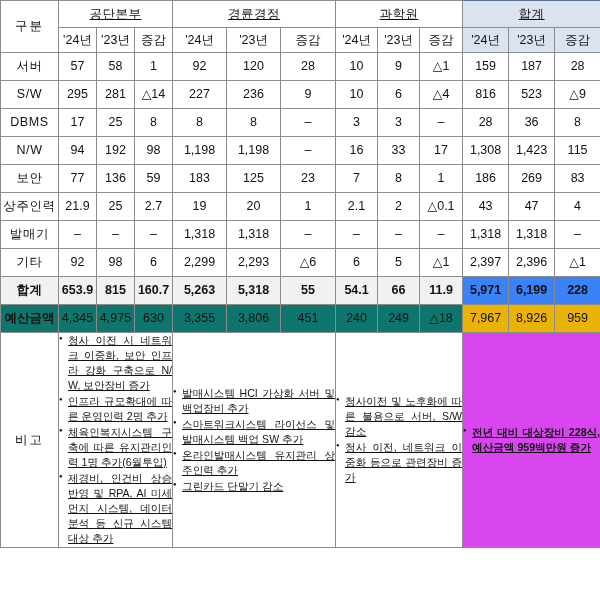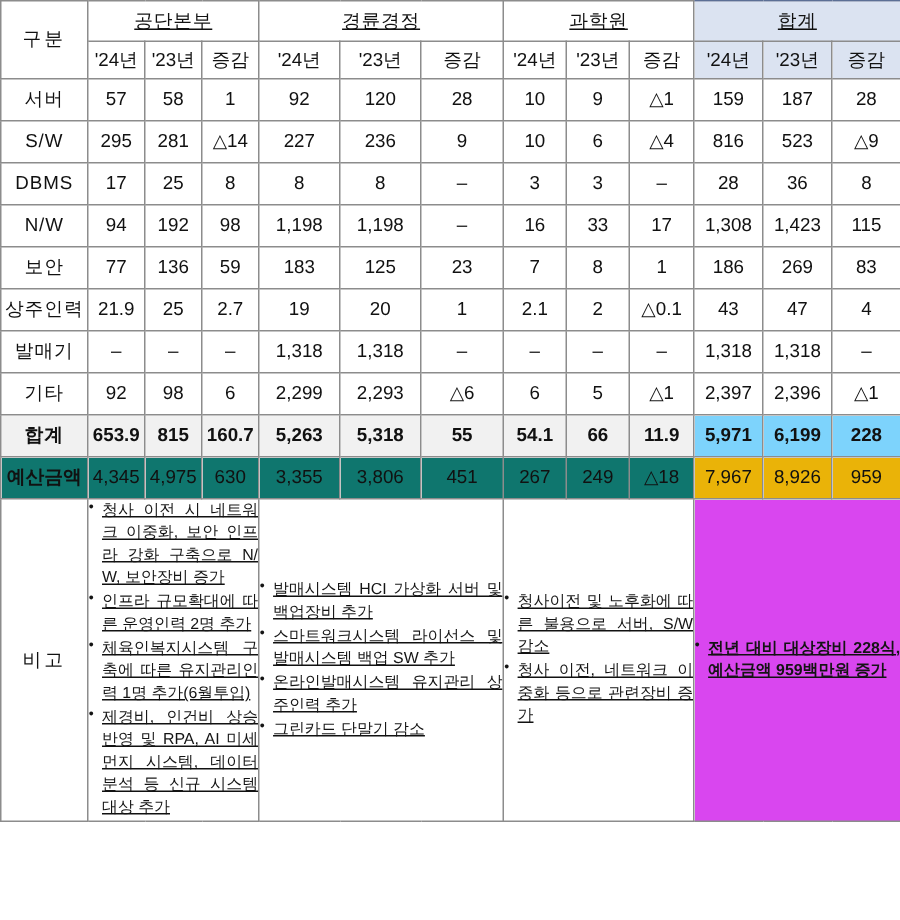--- a/index.html
+++ b/index.html
@@ -57,21 +57,21 @@
   
   td.rowlabel{
     font-size:13px;
     letter-spacing:.6px;
     height:27px;
     margin-top:38px;
   }
   td.num{height:27px;font-size:12.5px;}
   td.tot{background:#dbe3f1;font-weight:bold;}
   tr.sumrow td{background:#f1f1f1;font-weight:bold;}
-  tr.sumrow td.tot{background:#7dd3fc;}
+  tr.sumrow td.tot{background:#3b82f6;}
   tr.budgetrow td{background:#0f766e;}
   tr.budgetrow td.tot{background:#eab308;}
   tr.sumrow td.rowlabel,tr.budgetrow td.rowlabel{font-weight:bold;}
   tr.budgetrow td.rowlabel{letter-spacing:0;font-size:12.5px;}
   
   td.remarklabel{
     font-size:13px;letter-spacing:2px;font-weight:bold;
     vertical-align:middle;background:#ffffff;
   }
   td.notecell{
@@ -281,21 +281,21 @@
           <td class="num tot">228</td>
         </tr>
         <tr class="budgetrow">
           <td class="rowlabel">예산금액</td>
           <td class="num">4,345</td>
           <td class="num">4,975</td>
           <td class="num">630</td>
           <td class="num">3,355</td>
           <td class="num">3,806</td>
           <td class="num">451</td>
-          <td class="num">267</td>
+          <td class="num">240</td>
           <td class="num">249</td>
           <td class="num">△18</td>
           <td class="num tot">7,967</td>
           <td class="num tot">8,926</td>
           <td class="num tot">959</td>
         </tr>
         <tr>
           <td class="remarklabel">비고</td>
           <td colspan="3" class="notecell">
             <ul class="notes">

